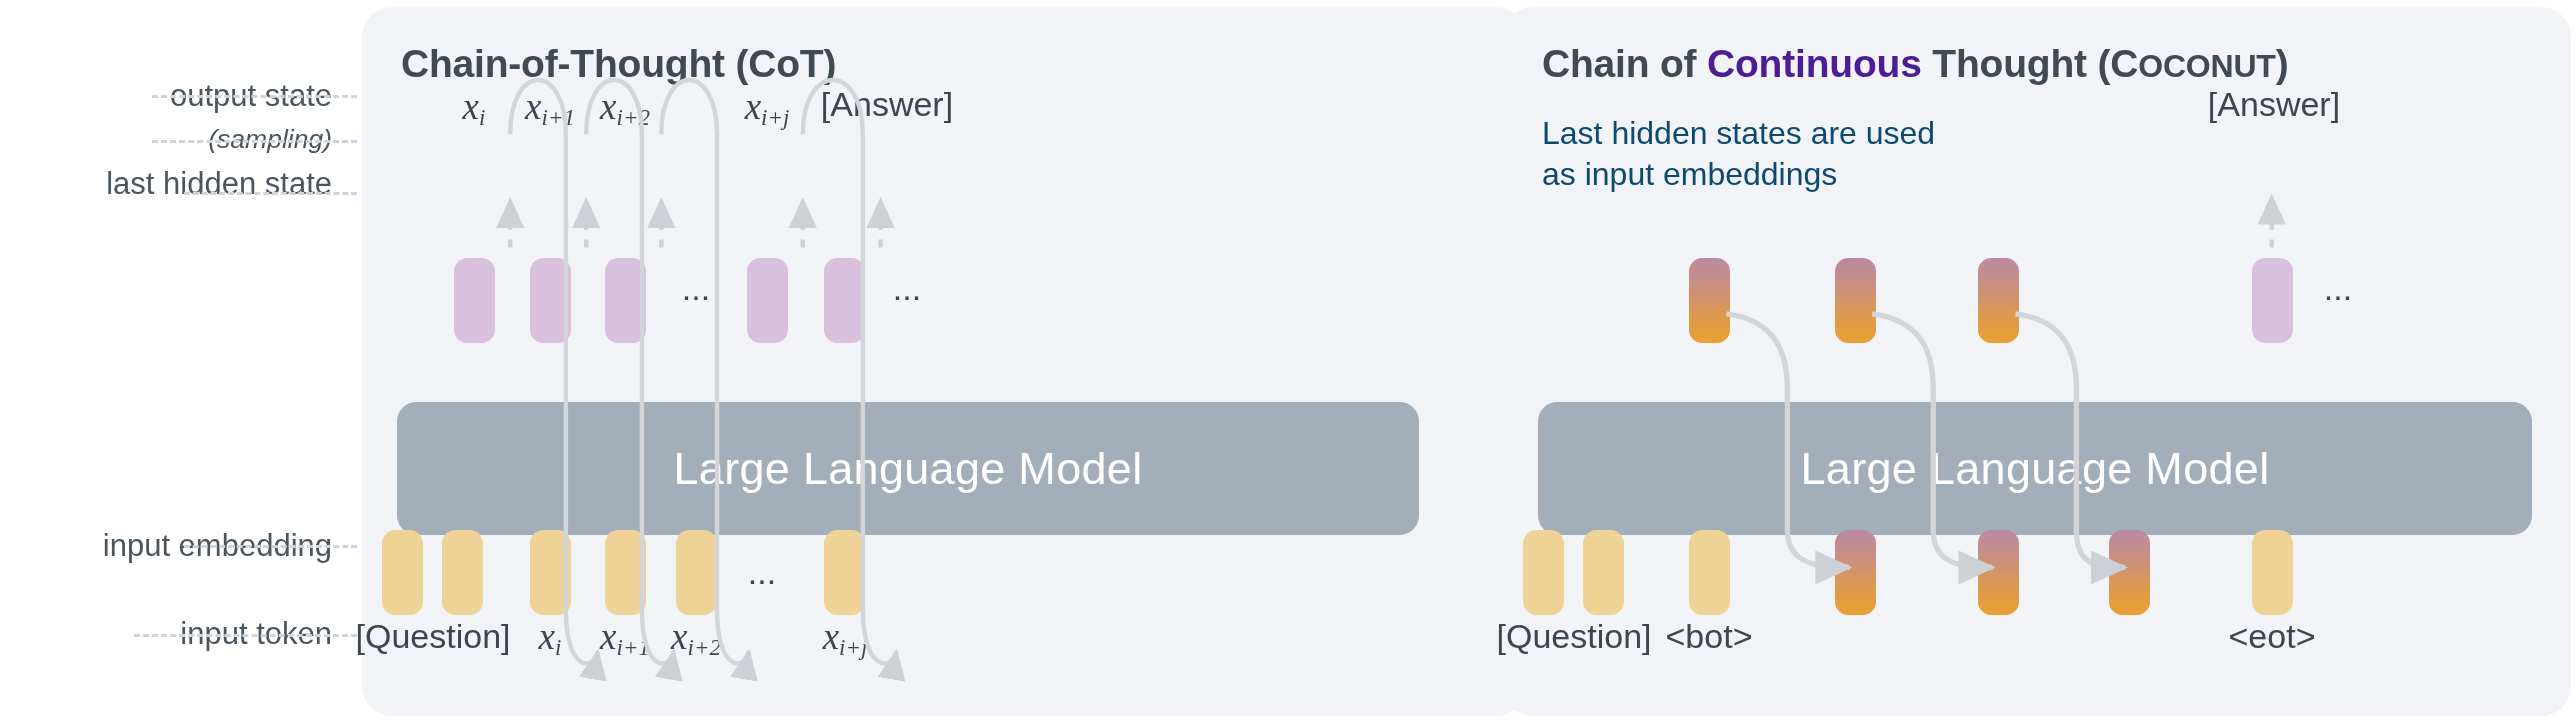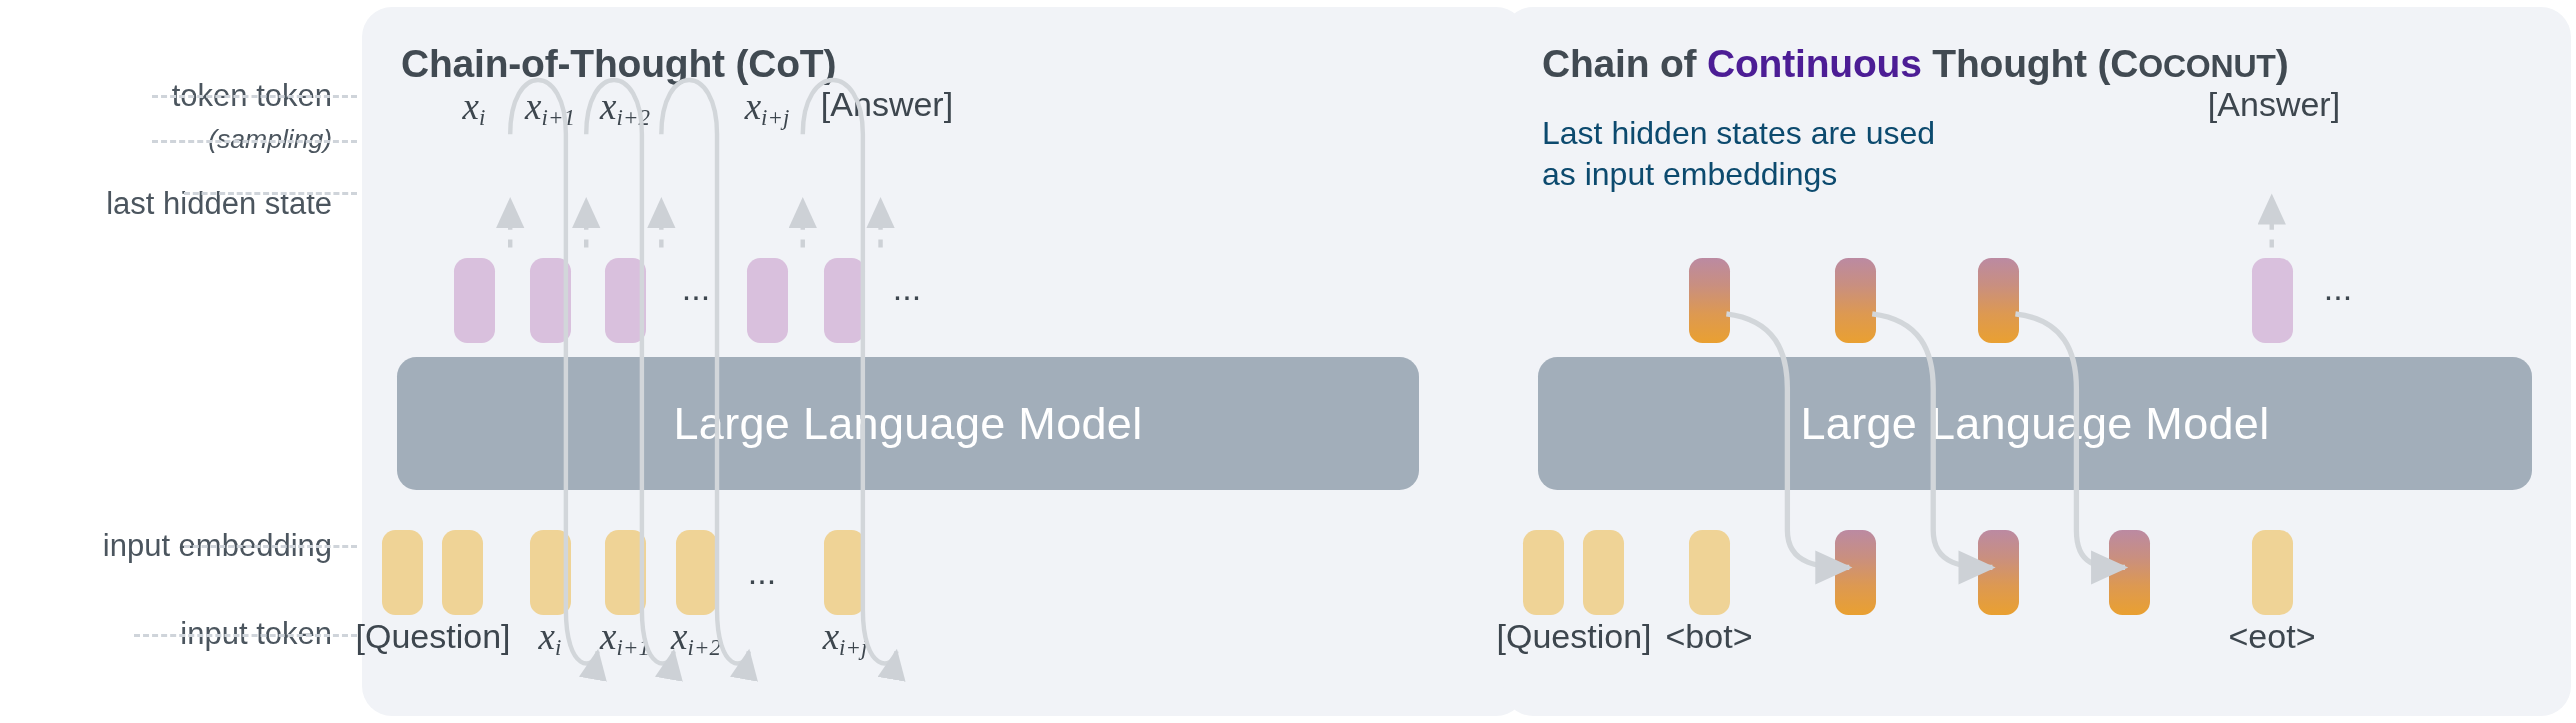--- a/index.html
+++ b/index.html
@@ -18,21 +18,21 @@
   #panel-cot{left:362px;width:1164px;}
   #panel-coconut{left:1503px;width:1068px;}
 
   .ptitle{position:absolute;left:39px;top:35px;font-size:39px;font-weight:bold;color:#414a52;white-space:nowrap;letter-spacing:-0.2px;}
   .ptitle .accent{color:#4c1d95;text-align:right;}
   .sc{font-size:32px;}
 
   .subtitle{position:absolute;left:39px;top:106px;font-size:32px;line-height:1.28;color:#0c4a6e;white-space:pre-line;}
 
   
-  .llm{position:absolute;height:133px;background:#a2aeba;border-radius:19.4px;display:flex;align-items:center;justify-content:center;}
+  .llm{position:absolute;height:133px;background:#a2aeba;border-radius:19.4px;display:flex;align-items:center;justify-content:center;margin-top:45px;}
   .llm span{color:#ffffff;font-size:45px;letter-spacing:0.3px;}
 
   
   .cell{position:absolute;border-radius:13.3px;}
   .cell.purple{background:#d9c0dd;}
   .cell.yellow{background:#efd396;}
   .cell.mix{background:linear-gradient(180deg,#bb8aa2 0%,#c98f80 32%,#dd9951 66%,#e9a031 100%);}
 
   
   .tok{position:absolute;color:#3d464e;white-space:nowrap;text-align:center;transform:translateX(-50%);}
@@ -41,23 +41,23 @@
   .tok.math sub{font-style:italic;font-size:.62em;vertical-align:-0.25em;}
 
   svg.overlay{position:absolute;left:0;top:0;width:2576px;height:723px;pointer-events:none;}
 </style>
 </head>
 <body>
 
 <div class="stage">
 
   <div class="leftlabels">
-    <div class="llabel" style="top:78px;">token token</div>
+    <div class="llabel" style="top:78px;">output state</div>
     <div class="llabel small" style="top:124px;">(sampling)</div>
-    <div class="llabel" style="top:186px;">last hidden state</div>
+    <div class="llabel" style="top:166px;">last hidden state</div>
     <div class="llabel" style="top:528px;margin-left:28px;">input embedding</div>
     <div class="llabel" style="top:616px;">input token</div>
 
     <div class="leader" style="left:152px;top:95px;width:205px;"></div>
     <div class="leader" style="left:152px;top:140px;width:205px;"></div>
     <div class="leader" style="left:184px;top:192px;width:173px;"></div>
     <div class="leader" style="left:184px;top:545px;width:173px;"></div>
     <div class="leader" style="left:134px;top:634px;width:223px;"></div>
   </div>
 

